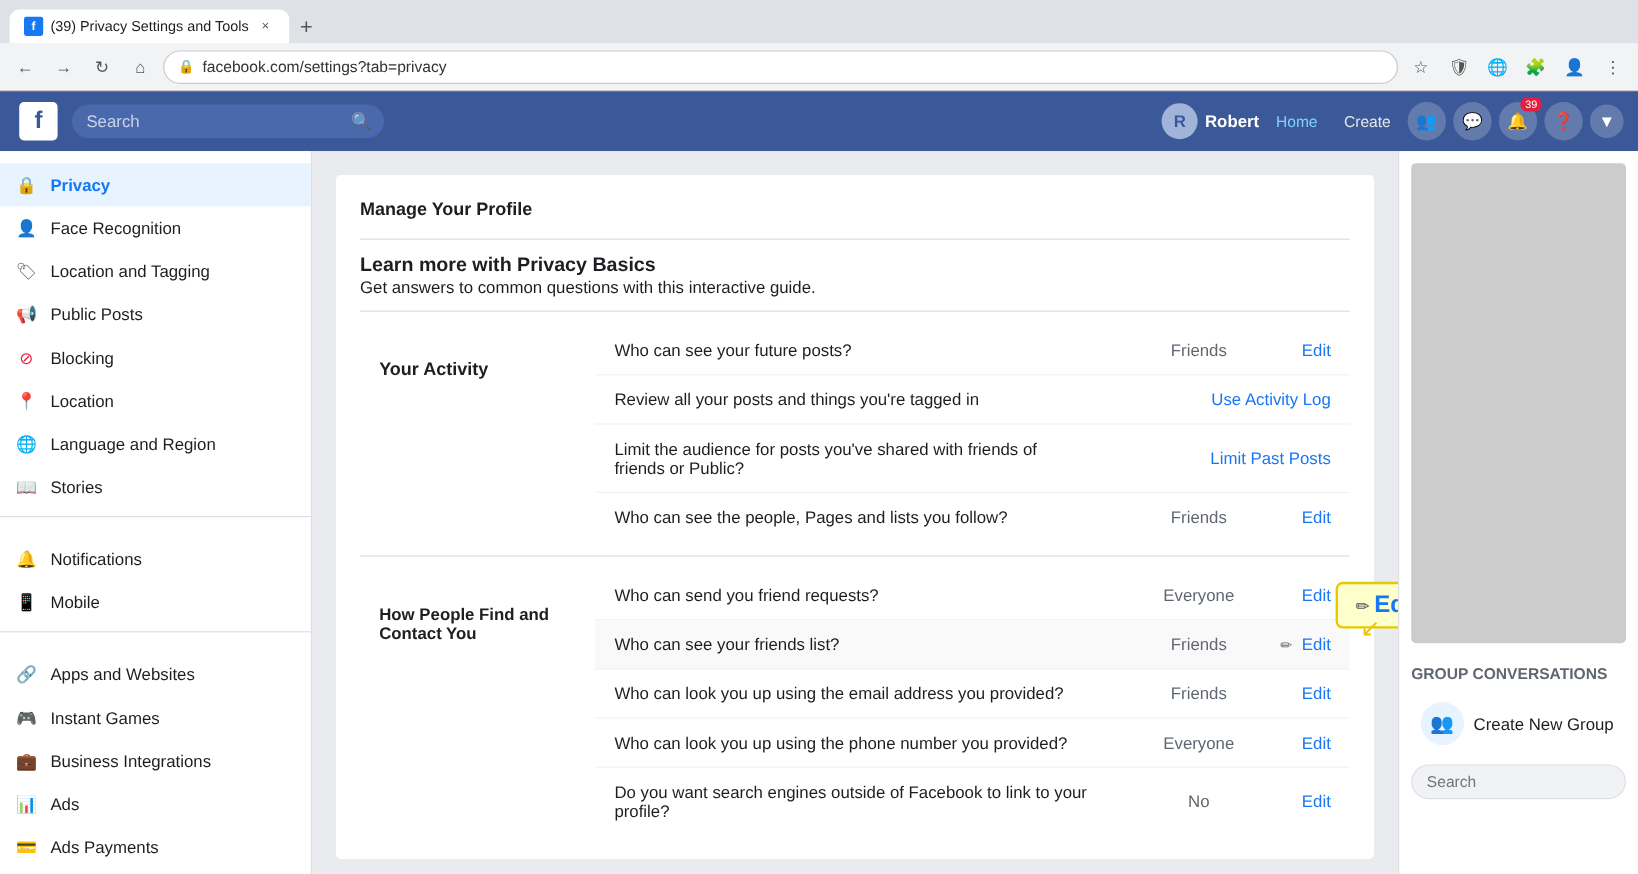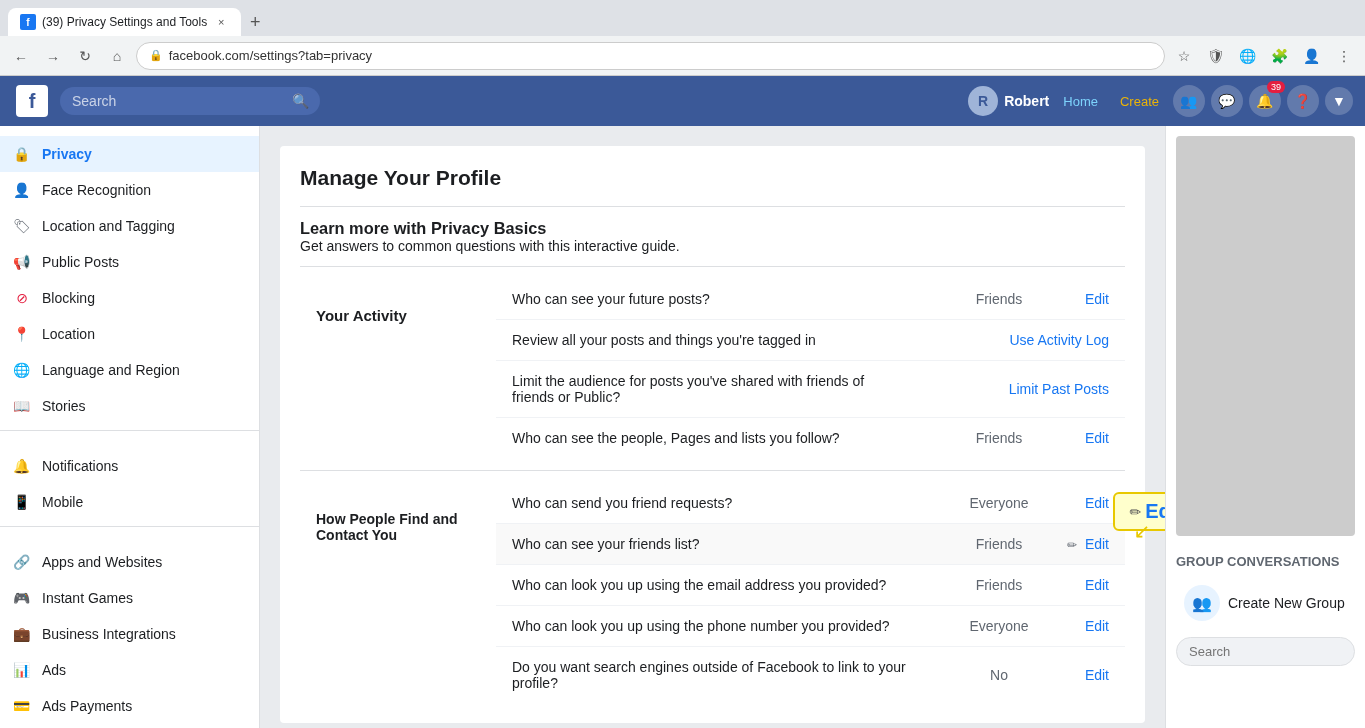--- a/index.html
+++ b/index.html
@@ -28,40 +28,40 @@
     .fb-search input { background: transparent; border: none; outline: none; color: #fff; font-size: 14px; width: 100%; }
     .fb-search input::placeholder { color: rgba(255,255,255,0.7); }
     .fb-search-icon { position: absolute; right: 10px; color: rgba(255,255,255,0.7); }
     .fb-nav-center { flex: 1; }
     .fb-nav-right { display: flex; align-items: center; gap: 6px; }
     .fb-user { display: flex; align-items: center; gap: 6px; color: #fff; font-weight: bold; font-size: 14px; cursor: pointer; }
     .fb-avatar { width: 30px; height: 30px; border-radius: 50%; background: #9fb4d8; overflow: hidden; display: flex; align-items: center; justify-content: center; color: #3b5998; font-weight: bold; }
     .fb-nav-btn { width: 32px; height: 32px; background: rgba(255,255,255,0.2); border-radius: 50%; display: flex; align-items: center; justify-content: center; color: #fff; cursor: pointer; font-size: 14px; position: relative; }
     .fb-nav-btn .badge { position: absolute; top: -4px; right: -4px; background: #e41e3f; color: #fff; border-radius: 10px; font-size: 9px; padding: 1px 4px; min-width: 16px; text-align: center; }
     .fb-nav-home { color: #7dd3fc; font-size: 13px; cursor: pointer; padding: 0 8px; }
-    .fb-nav-create { color: #eab308; font-size: 13px; cursor: pointer; padding: 0 8px; }
+    .fb-nav-create { color: #e5e5e5; font-size: 13px; cursor: pointer; padding: 0 8px; }
     .fb-dropdown-btn { width: 28px; height: 28px; background: rgba(255,255,255,0.2); border-radius: 50%; display: flex; align-items: center; justify-content: center; color: #fff; cursor: pointer; }
 
     
     .main-container { display: flex; width: 1365px; min-height: 580px; background: #e9ebee; }
 
     
     .sidebar { width: 260px; background: #fff; padding: 10px 0; border-right: 1px solid #dddfe2; flex-shrink: 0; overflow-y: auto; }
     .sidebar-item { display: flex; align-items: center; padding: 8px 12px; cursor: pointer; gap: 10px; color: #1c1e21; font-size: 14px; }
     .sidebar-item.active { background: #e7f3ff; color: #1877f2; font-weight: 600; }
     .sidebar-item.active .sidebar-icon { color: #1877f2; }
     .sidebar-icon { width: 20px; height: 20px; display: flex; align-items: center; justify-content: center; flex-shrink: 0; color: #606770; font-size: 14px; }
     .sidebar-icon.red { color: #e41e3f; }
     .sidebar-section-gap { height: 12px; border-top: 1px solid #dddfe2; margin: 6px 0; }
 
     
     .content-area { flex: 1; padding: 20px; overflow-y: auto; }
     .content-card { background: #fff; border-radius: 4px; padding: 20px; margin-bottom: 16px; }
     .manage-profile { margin-bottom: 16px; }
-    .manage-profile h3 { font-size: 21px; font-weight: 600; margin-bottom: 4px; }
+    .manage-profile h3 { font-size: 15px; font-weight: 600; margin-bottom: 4px; }
     .manage-profile p { font-size: 13px; color: #606770; }
     .learn-more { margin-bottom: 0; }
     .section-divider { border: none; border-top: 1px solid #dddfe2; margin: 12px 0; }
     .privacy-row { display: flex; align-items: center; padding: 12px 16px; border-bottom: 1px solid #f0f2f5; }
     .privacy-row:last-child { border-bottom: none; justify-content: center; }
     .privacy-desc { flex: 1; font-size: 14px; color: #1c1e21; }
     .privacy-value { min-width: 100px; text-align: center; font-size: 14px; color: #606770; }
     .privacy-action { min-width: 60px; text-align: right; }
     .edit-link { color: #1877f2; font-size: 14px; cursor: pointer; text-decoration: none; }
     .activity-link { color: #1877f2; font-size: 14px; cursor: pointer; text-decoration: none; white-space: nowrap; text-align: center; }

